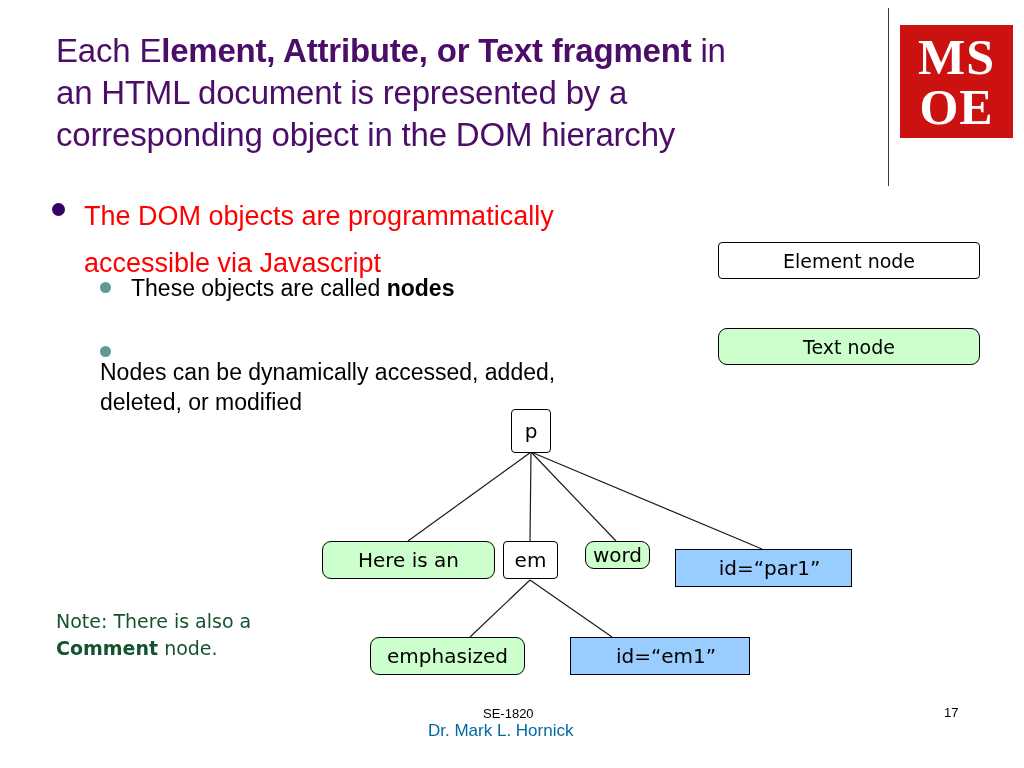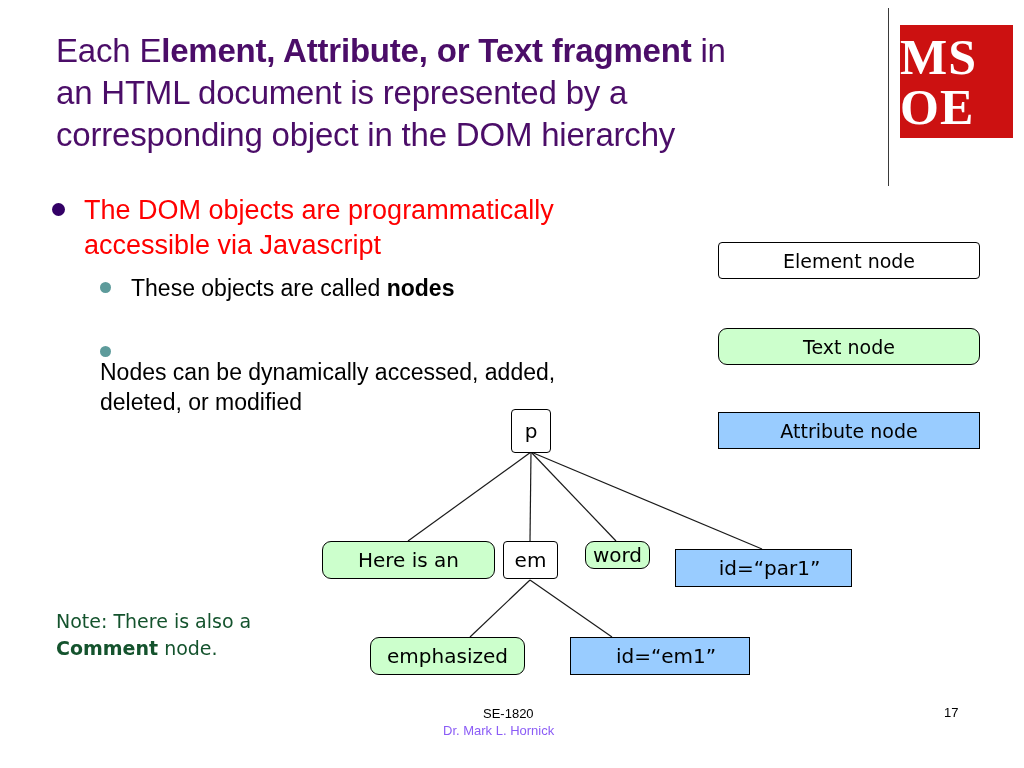--- a/index.html
+++ b/index.html
@@ -43,20 +43,21 @@
   }
   #logo {
     position: absolute;
     left: 900px;
     top: 25px;
     width: 113px;
     height: 113px;
     background: #cc1111;
     display: flex;
     flex-direction: column;
+    align-items: center;
     justify-content: center;
   }
   #logo .ln {
     font-family: "Liberation Serif", serif;
     font-weight: bold;
     color: #ffffff;
     font-size: 50px;
     line-height: 50px;
     letter-spacing: 1px;
   }
@@ -73,21 +74,21 @@
   .dot-l1 {
     width: 13px; height: 13px;
     border-radius: 50%;
     background: #330066;
     flex: 0 0 auto;
     margin-top: 10px;
     margin-right: 19px;
   }
   .txt-l1 {
     font-size: 27px;
-    line-height: 35px;
+    line-height: 47px;
     color: #ff0000;
   }
 
   .bullet-l2 {
     position: absolute;
     left: 100px;
     width: 470px;
     display: flex;
     align-items: flex-start;
   }
@@ -148,25 +149,25 @@
   #footer-course {
     position: absolute;
     left: 483px;
     top: 705px;
     font-size: 13px;
     line-height: 17px;
     color: #000000;
   }
   #footer-author {
     position: absolute;
-    left: 443px;
+    left: 428px;
     top: 722px;
-    font-size: 13px;
+    font-size: 17px;
     line-height: 17px;
-    color: #8b5cf6;
+    color: #0369a1;
   }
   #footer-page {
     position: absolute;
     left: 944px;
     top: 705px;
     font-size: 13px;
     color: #000000;
   }
 </style>
 </head>
@@ -200,23 +201,20 @@
   <div class="bullet-l2" style="top:337px;flex-direction:column;">
     <div class="dot-l2"></div>
     <div class="txt-l2">Nodes can be dynamically accessed, added, deleted,  or modified</div>
   </div>
 
   <div class="node element" style="left:718px; top:242px; width:262px; height:37px; font-size:19px;">
     <span>Element node</span>
   </div>
   <div class="node text" style="left:718px; top:328px; width:262px; height:37px; font-size:19px;">
     <span>Text node</span>
-  </div>
-  <div class="node attr" style="left:718px; top:412px; width:262px; height:37px; font-size:19px;">
-    <span>Attribute node</span>
   </div>
 
   <svg id="edges" viewBox="0 0 1024 768">
     <g stroke="#1a1a1a" stroke-width="1.2" fill="none">
       <line x1="531" y1="452" x2="408" y2="541"></line>
       <line x1="531" y1="452" x2="530" y2="541"></line>
       <line x1="531" y1="452" x2="616" y2="541"></line>
       <line x1="531" y1="452" x2="762" y2="549"></line>
       <line x1="530" y1="580" x2="470" y2="637"></line>
       <line x1="530" y1="580" x2="612" y2="637"></line>

